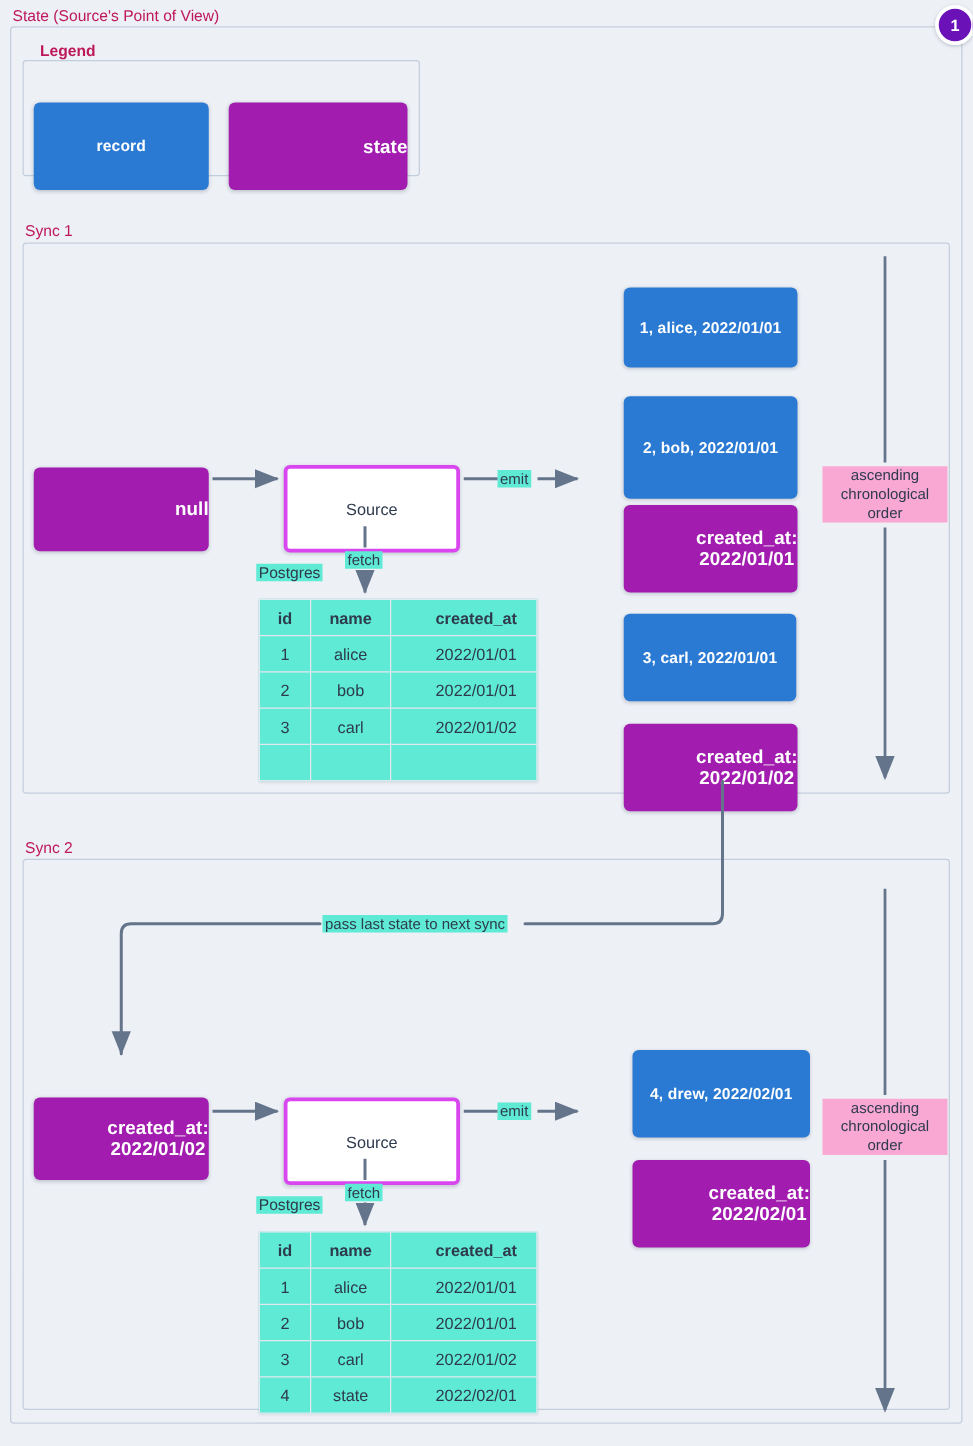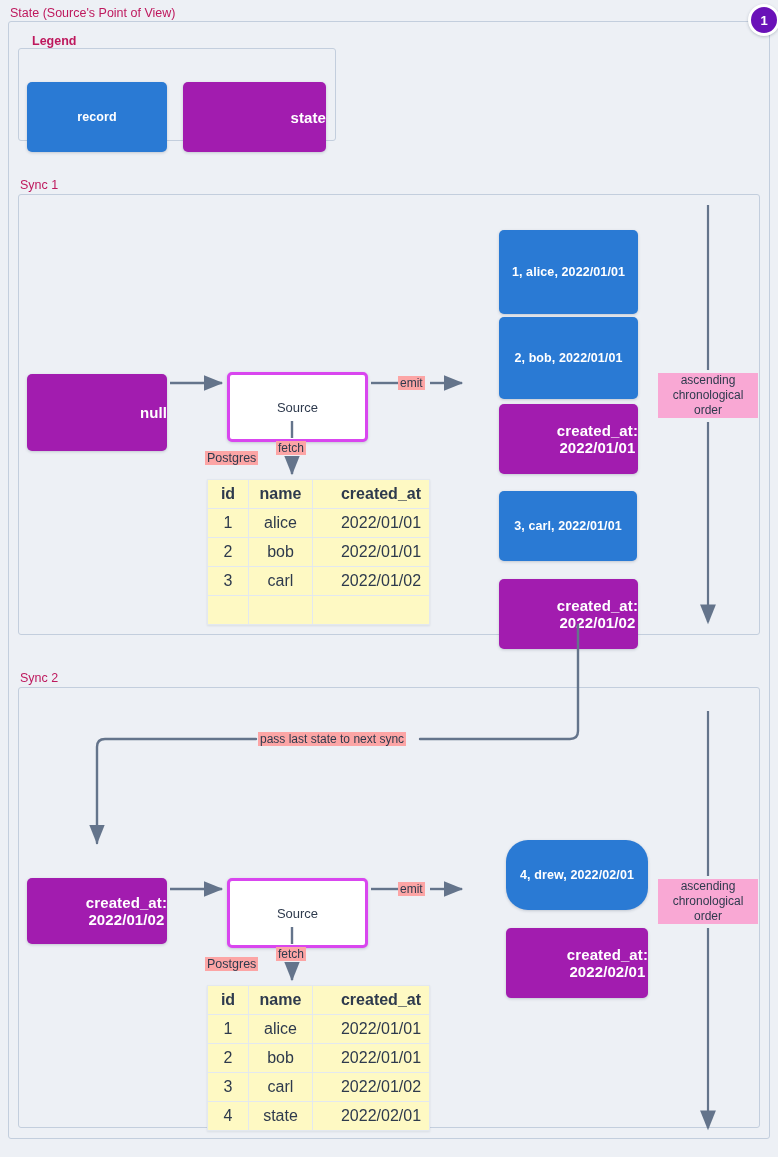--- a/index.html
+++ b/index.html
@@ -82,40 +82,40 @@
     font-size: 13px;
     font-weight: normal;
     border: 3px solid #d946ef;
   }
 
   
   #legend-record { left: 27px; top: 58px; width: 140px; height: 70px; }
   #legend-state  { left: 183px; top: 58px; width: 143px; height: 70px; }
 
   
-  #s1-null        { left: 27px;  top: 350px; width: 140px; height: 77px; }
+  #s1-null        { left: 27px;  top: 350px; width: 140px; height: 67px; }
   #s1-source      { left: 227px; top: 348px; width: 141px; height: 70px; }
-  #s1-rec-1       { left: 499px; top: 206px; width: 139px; height: 84px; }
+  #s1-rec-1       { left: 499px; top: 206px; width: 139px; height: 64px; }
   #s1-rec-2       { left: 499px; top: 293px; width: 139px; height: 82px; }
   #s1-state-1     { left: 499px; top: 380px; width: 139px; height: 70px; }
   #s1-rec-3       { left: 499px; top: 467px; width: 138px; height: 70px; }
   #s1-state-2     { left: 499px; top: 555px; width: 139px; height: 70px; }
 
   
   #s2-state-in    { left: 27px;  top: 854px; width: 140px; height: 66px; }
   #s2-source      { left: 227px; top: 854px; width: 141px; height: 70px; }
-  #s2-rec-4       { left: 506px; top: 816px; width: 142px; height: 70px; border-radius: 22px; }
+  #s2-rec-4       { left: 506px; top: 816px; width: 142px; height: 70px; }
   #s2-state-out   { left: 506px; top: 904px; width: 142px; height: 70px; }
 
   
   .edge-label {
     position: absolute;
     font-size: 12px;
     color: #2e3a4d;
-    background: #fca5a5;
+    background: #5eead4;
     line-height: 14px;
     white-space: nowrap;
     padding: 0 2px;
   }
   #s1-emit-label { left: 398px; top: 376px; }
   #s2-emit-label { left: 398px; top: 882px; }
   #s1-fetch-label { left: 276px; top: 441px; }
   #s2-fetch-label { left: 276px; top: 947px; }
   #s1-pg-label { left: 205px; top: 451px; font-size: 12.5px; }
   #s2-pg-label { left: 205px; top: 957px; font-size: 12.5px; }
@@ -131,22 +131,22 @@
     width: 100px;
     background: #f9a8d4;
   }
   #s1-order-caption { left: 658px; top: 373px; }
   #s2-order-caption { left: 658px; top: 879px; }
 
   
   .pg-table {
     position: absolute;
     border-collapse: collapse;
-    background: #fef9c3;
-    font-size: 16px;
+    background: #5eead4;
+    font-size: 13px;
     color: #2e3a4d;
     table-layout: fixed;
     box-shadow: 0 1px 2px rgba(40,55,80,0.10);
   }
   .pg-table th, .pg-table td {
     border: 1px solid #e3e8ef;
     text-align: center;
     height: 28px;
     padding: 0 4px;
     font-weight: normal;

